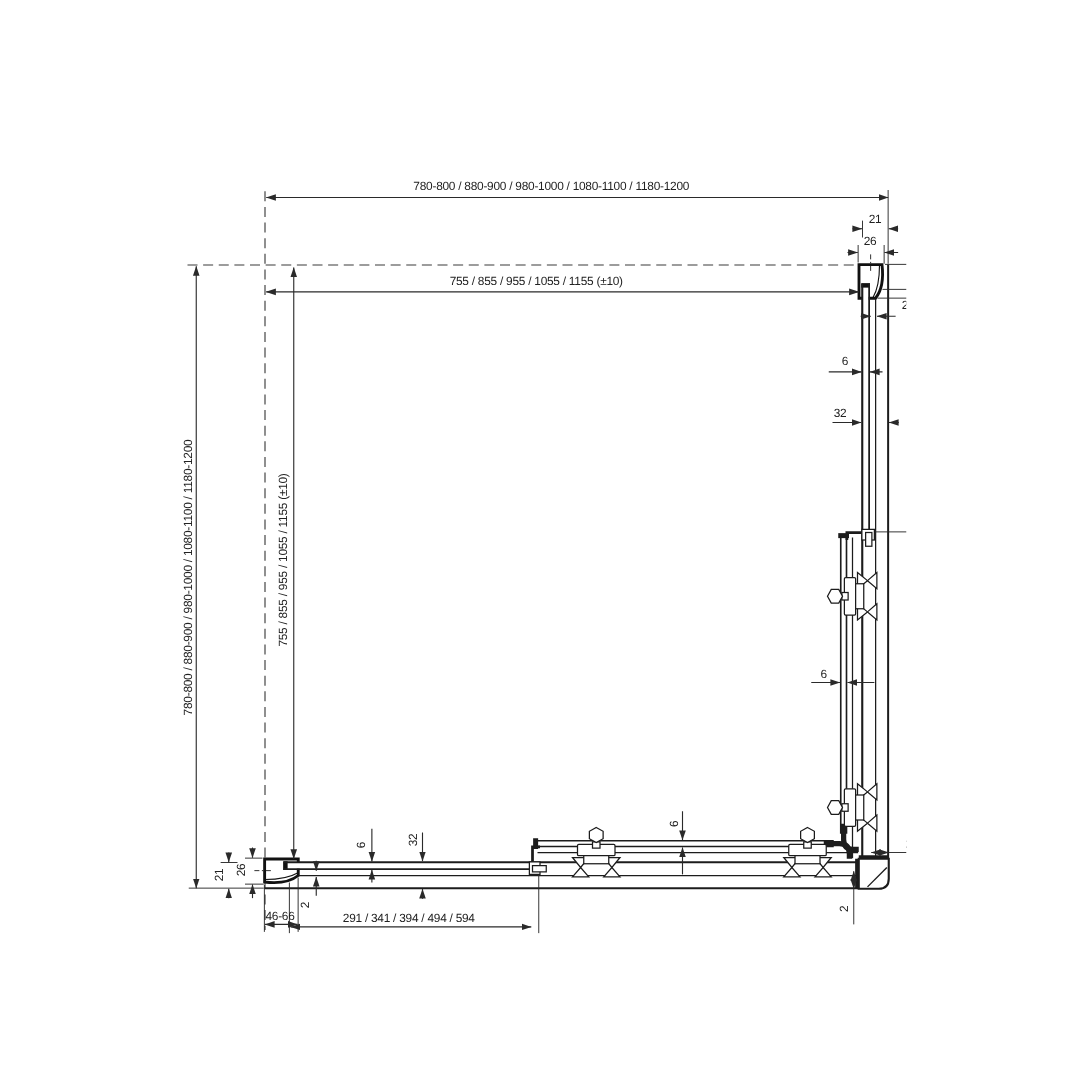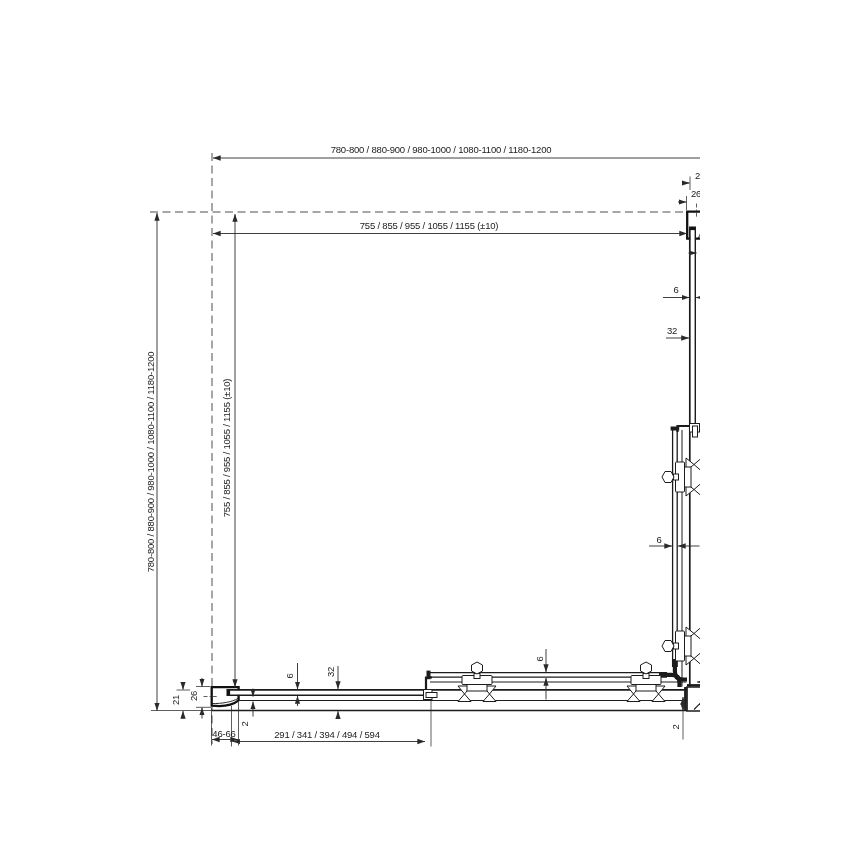--- a/index.html
+++ b/index.html
@@ -1,17 +1,17 @@
 <!DOCTYPE html>
 <html><head>
 <meta charset="utf-8">
 <style>
   html,body{margin:0;padding:0;background:#fff;}
   #stage{position:relative;width:700px;height:868px;background:#fff;overflow:hidden;
-         font-family:"Liberation Sans","DejaVu Sans",sans-serif;}
+         font-family:"Liberation Sans","DejaVu Sans",sans-serif;padding-left:25px;}
   #stage svg{position:absolute;left:0;top:0;}
   .lbl{position:absolute;font-size:9.5px;letter-spacing:-0.2px;color:#222;white-space:nowrap;
        transform:translate(-50%,-50%);line-height:1;}
   .lblv{position:absolute;font-size:9.5px;letter-spacing:-0.2px;color:#222;white-space:nowrap;
         transform:translate(-50%,-50%) rotate(-90deg);line-height:1;}
 </style>
 </head>
 <body>
 
 <div id="stage">

